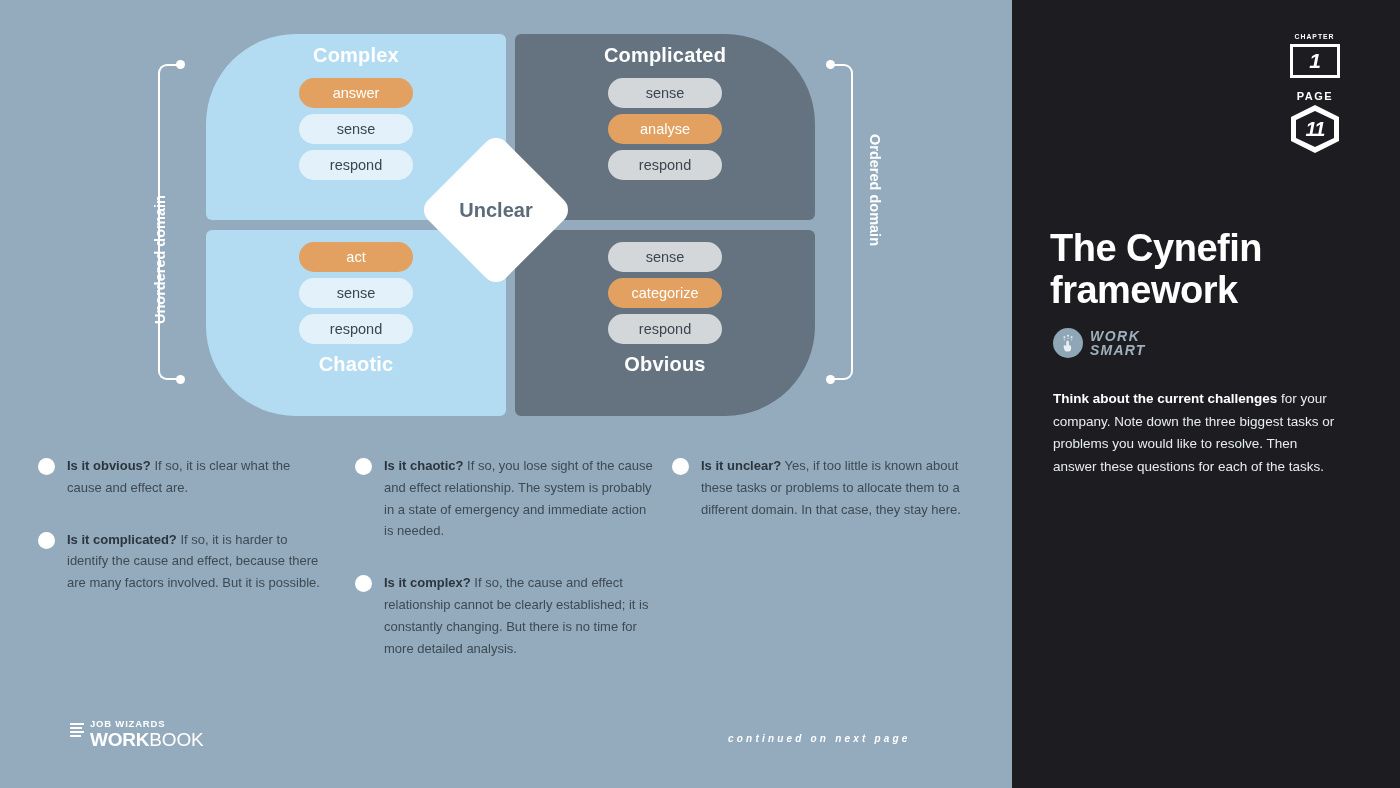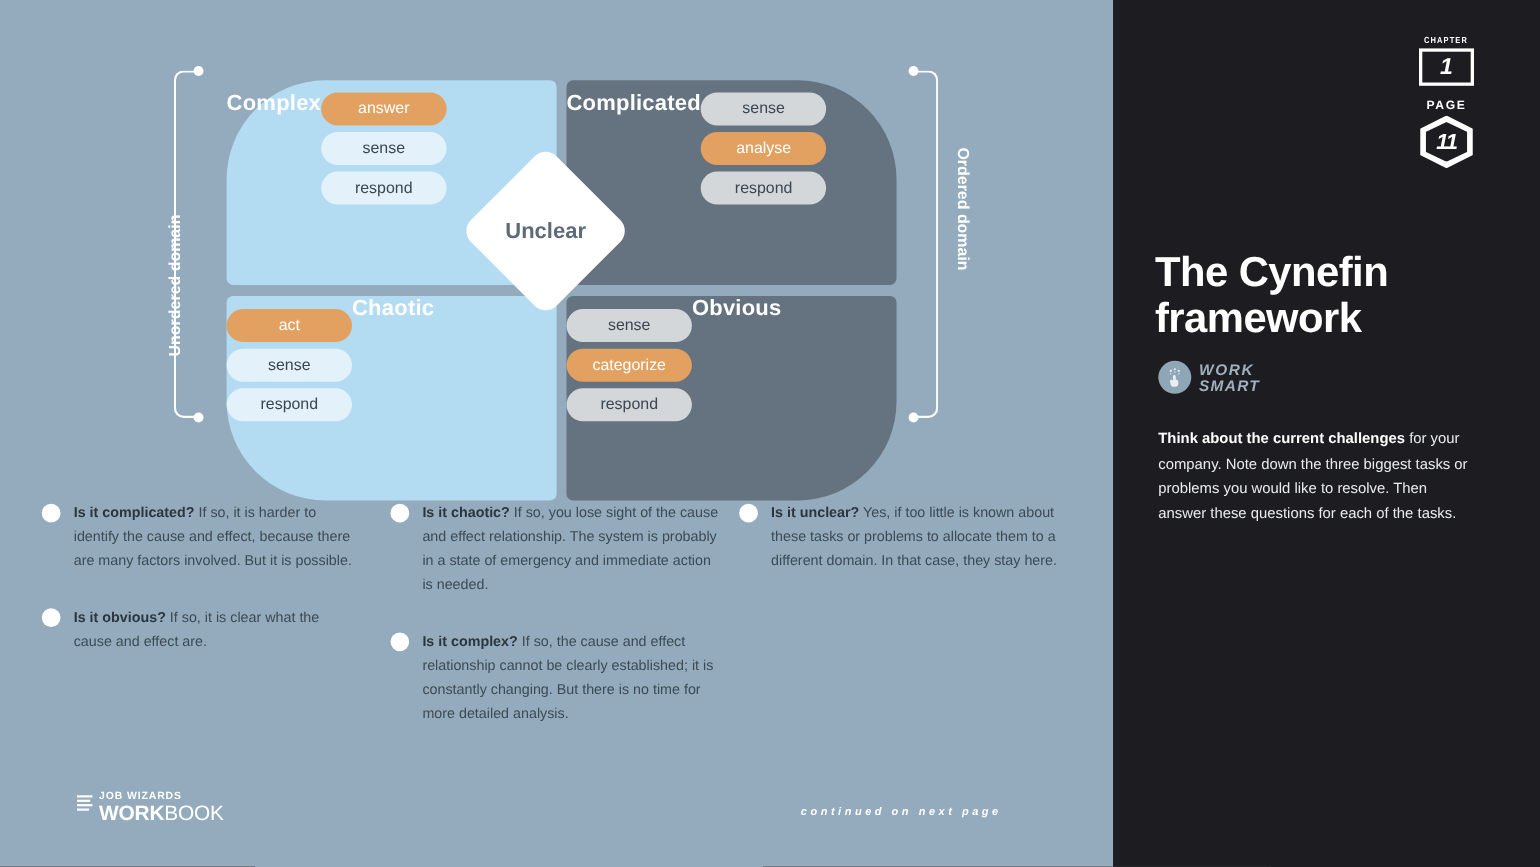--- a/index.html
+++ b/index.html
@@ -76,21 +76,21 @@
     position:absolute; left:1053px; top:388px; width:290px;
     color:#e9ecef; font-size:13.5px; line-height:1.68;
   }
   .rp-body b{ font-weight:700; color:#ffffff; }
 
   
   .diagram{ position:absolute; left:0; top:0; width:1012px; height:440px; }
 
   .quad{
     position:absolute; width:300px; height:186px;
-    display:flex; flex-direction:row; align-items:flex-start;margin-top:39px;
+    display:flex; flex-direction:column; align-items:center;
   }
   .q-complex    { left:206px; top:34px;  background:#b3dcf2; border-radius:90px 6px 6px 6px; }
   .q-complicated{ left:515px; top:34px;  background:#64737f; border-radius:6px 90px 6px 6px; }
   .q-chaotic    { left:206px; top:230px; background:#b3dcf2; border-radius:6px 6px 6px 90px; }
   .q-obvious    { left:515px; top:230px; background:#64737f; border-radius:6px 6px 90px 6px; }
 
   .q-title{
     font-size:20px; font-weight:700; color:#ffffff; letter-spacing:0.2px;
   }
   .q-complex .q-title, .q-complicated .q-title{ margin-top:10px; }
@@ -306,27 +306,27 @@
     <div class="unclear"></div>
     <div class="unclear-label">Unclear</div>
   </div>
 
   <div class="qcols">
 
     <div class="qcol c1">
       <div class="qitem">
         <span class="qbullet"></span>
         <div class="qtext">
+          <b>Is it obvious?</b><span> If so, it is clear what the cause and effect are.</span>
+        </div>
+      </div>
+      <div class="qitem">
+        <span class="qbullet"></span>
+        <div class="qtext">
           <b>Is it complicated?</b><span> If so, it is harder to identify the cause and effect, because there are many factors involved. But it is possible.</span>
-        </div>
-      </div>
-      <div class="qitem">
-        <span class="qbullet"></span>
-        <div class="qtext">
-          <b>Is it obvious?</b><span> If so, it is clear what the cause and effect are.</span>
         </div>
       </div>
     </div>
 
     <div class="qcol c2">
       <div class="qitem">
         <span class="qbullet"></span>
         <div class="qtext">
           <b>Is it chaotic?</b><span> If so, you lose sight of the cause and effect relationship. The system is probably in a state of emergency and immediate action is needed.</span>
         </div>

